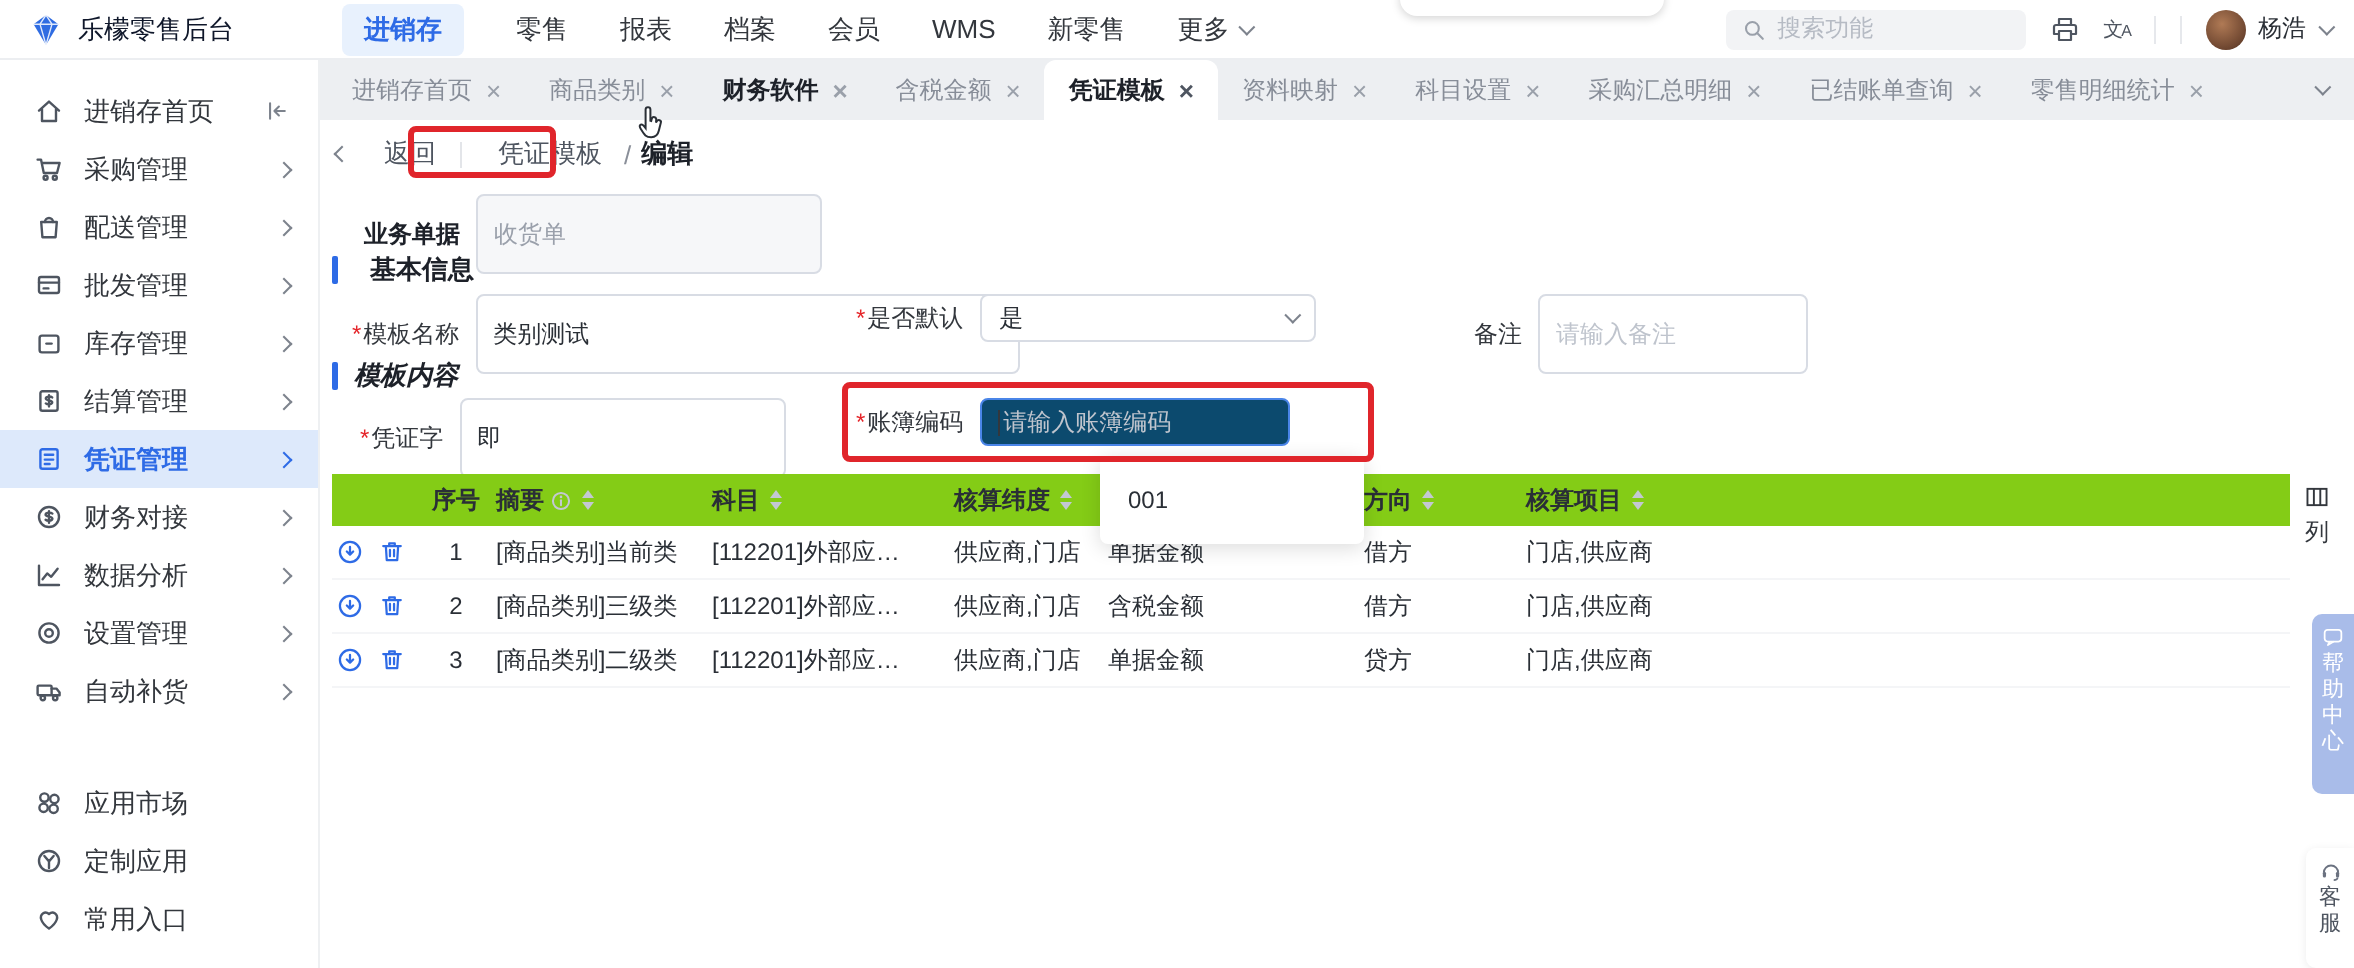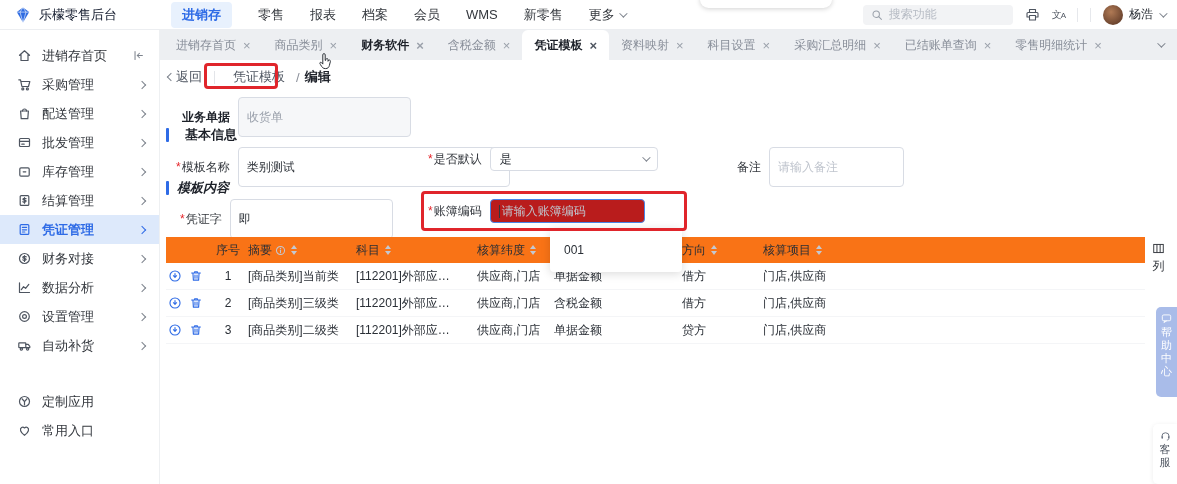--- a/index.html
+++ b/index.html
@@ -47,21 +47,21 @@
   .tab { display:flex; align-items:center; gap:7px; padding:0 12px; font-size:12px; color:#878d98; white-space:nowrap; }
   .tab .x { color:#9aa0aa; font-size:13px; line-height:1; }
   .tab.hovered { color:#1d2129; font-weight:700; }
   .tab.active { background:#fff; border-radius:6px 6px 0 0; color:#1d2129; font-weight:700; }
   .tab.active .x { color:#4e5560; }
   .tab-caret { margin-left:auto; align-self:center; margin-right:14px; }
 
   
   .content { position:absolute; left:160px; top:60px; width:1017px; height:424px; background:#fff; z-index:3; }
   .crumb-row { position:absolute; left:8px; top:8px; display:flex; align-items:center; font-size:13px; color:#4e5560; }
-  .crumb-back { display:flex; align-items:center; gap:2px; }
+  .crumb-back { display:flex; align-items:center; gap:18px; }
   .crumb-div { width:1px; height:13px; background:#e3e5e9; margin:0 12px; }
   .crumb-cur { padding:0 6px; }
   .crumb-sep { margin:0 5px; color:#8a8f99; }
   .crumb-page { color:#1d2129; font-weight:700; }
 
   .biz-row { position:absolute; left:22px; top:37px; display:flex; align-items:center; gap:8px; }
   .biz-row .blabel { font-weight:700; color:#1d2129; }
 
   .sec-h { position:absolute; left:6px; display:flex; align-items:center; gap:8px;
     font-size:13px; font-weight:700; color:#1d2129; }
@@ -71,33 +71,33 @@
   .fgroup { position:absolute; display:flex; align-items:center; gap:8px; }
   .flabel { color:#33373d; white-space:nowrap; }
   .req { color:#e5252a; margin-right:1px; }
   .inp { height:40px; border:1px solid #d8dce4; border-radius:4px; padding:0 8px; font-size:12px;
     color:#2a2f36; background:#fff; outline:none; font-family:inherit; }
   .inp::placeholder { color:#bfc4cd; }
   .inp:disabled { background:#f6f7f9; color:#9aa0ab; }
   .fake-select { height:24px; width:168px; border:1px solid #d8dce4; border-radius:4px;
     display:flex; align-items:center; justify-content:space-between; padding:0 9px; background:#fff; }
   .fake-input { height:24px; border:1.4px solid #4a85e8; border-radius:4px; display:flex;
-    align-items:center; padding:0 8px; background:#b91c1c; }
+    align-items:center; padding:0 8px; background:#0c4a6e; }
   .fake-input .caret-line { width:1px; height:13px; background:#33373d; margin-right:2px; }
   .fake-input .ph { color:#bfc4cd; }
 
   
   .r1 { top:87px; } .r2 { top:139px; }
   .g-tpl  { left:16px; }  .g-def { left:268px; } .g-rmk { left:577px; }
   .g-word { left:20px; }  .g-book { left:268px; }
 
   
   .vtable { position:absolute; left:6px; top:177px; width:979px; }
   .trow { display:flex; align-items:center; height:27px; border-bottom:1px solid #f4f5f7; color:#2a2f36; }
-  .thead { height:26px; background:#f97316; font-weight:400; color:#2a2f36; border-bottom:none;text-align:center; }
+  .thead { height:26px; background:#84cc16; font-weight:700; color:#2a2f36; border-bottom:none;text-align:center; }
   .cell { padding:0 2px; white-space:nowrap; overflow:hidden; display:flex; align-items:center; gap:3px; }
   .c-act{width:44px; gap:7px; padding-left:2px;} .c-seq{width:36px; justify-content:center;}
   .c-sum{width:108px;} .c-sub{width:121px;} .c-dim{width:77px;} .c-amt{width:128px;}
   .c-dir{width:81px;} .c-itm{width:119px;} .c-fill{flex:1;}
   .sort { display:inline-flex; flex-direction:column; gap:2px; margin-left:2px; }
   .sort i { width:0; height:0; border-left:3.5px solid transparent; border-right:3.5px solid transparent; }
   .sort .up { border-bottom:4px solid #c3c8d2; } .sort .dn { border-top:4px solid #c3c8d2; }
   .act-ic svg * { stroke:#2e6be6; fill:none; stroke-width:1.2; stroke-linecap:round; stroke-linejoin:round; }
 
   .col-btn { position:absolute; left:992px; top:182px; display:flex; flex-direction:column;
@@ -295,20 +295,31 @@
           <path d="M8.8 6.3h2.4l1.6 2v1.3H8.8"></path>
           <circle cx="4.4" cy="11" r="1.1"></circle>
           <circle cx="10.6" cy="11" r="1.1"></circle>
         </svg>
       </span>
     <span class="lbl">自动补货</span>
     <span class="chev right"></span>
   </div>
 
   <div class="side-foot">
+    <div class="side-item">
+      <span class="side-icon">
+          <svg width="15" height="15" viewBox="0 0 15 15">
+            <circle cx="5.2" cy="4.8" r="2.1" fill="#4285f4" stroke="none"></circle>
+            <circle cx="10.2" cy="5.5" r="2.1" fill="#ea4335" stroke="none"></circle>
+            <circle cx="4.8" cy="9.9" r="2.1" fill="#34a853" stroke="none"></circle>
+            <circle cx="9.8" cy="10.4" r="2.1" fill="#fbbc05" stroke="none"></circle>
+          </svg>
+        </span>
+      <span class="lbl">应用市场</span>
+    </div>
     <div class="side-item">
       <span class="side-icon">
           <svg width="15" height="15" viewBox="0 0 15 15">
             <circle cx="7.5" cy="7.5" r="5"></circle>
             <path d="M7.5 7.7V11M7.5 7.7 5.2 5M7.5 7.7 9.8 5"></path>
           </svg>
         </span>
       <span class="lbl">定制应用</span>
     </div>
     <div class="side-item">

